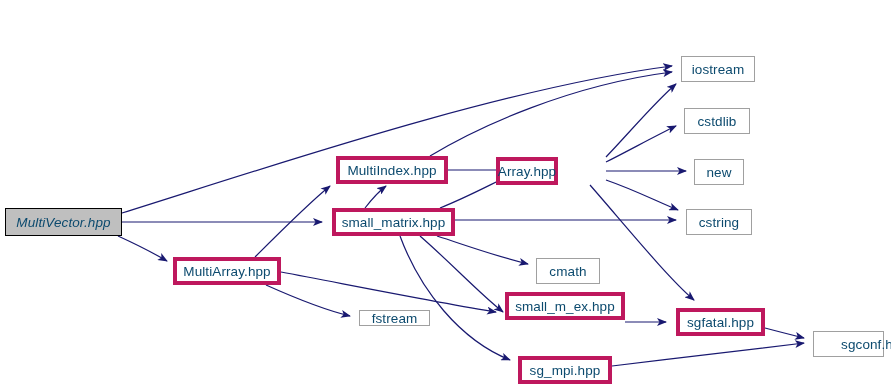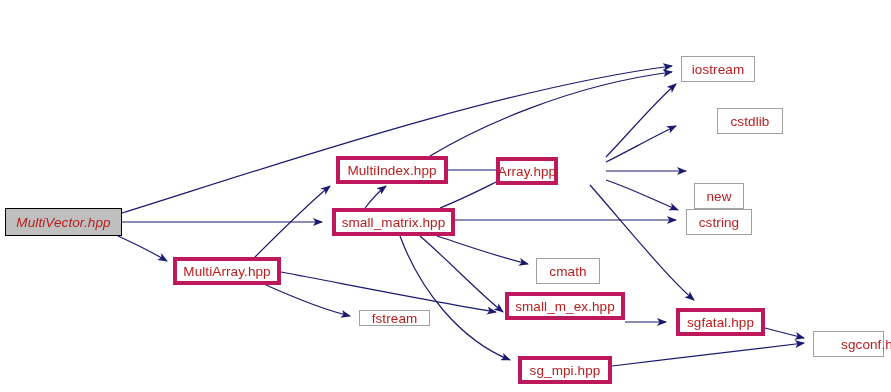--- a/index.html
+++ b/index.html
@@ -1,20 +1,20 @@
 <!DOCTYPE html>
 <html><head>
 <meta charset="utf-8">
 <style>
   html,body{margin:0;padding:0;background:#ffffff;}
   body{font-family:"Liberation Sans","DejaVu Sans",sans-serif;}
   #canvas{position:relative;width:891px;height:392px;background:#ffffff;overflow:hidden;}
   #edges{position:absolute;left:0;top:0;width:891px;height:392px;}
   .node{position:absolute;box-sizing:border-box;display:flex;align-items:center;justify-content:center;
-        background:#ffffff;white-space:nowrap;font-size:13.5px;color:#b91c1c;letter-spacing:0.1px;}
+        background:#ffffff;white-space:nowrap;font-size:13.5px;color:#0c4a6e;letter-spacing:0.1px;}
   .node.internal{border:4px solid #be185d;}
   .node.leaf{border:1px solid #a0a0a0;}
   .node.root{border:1px solid #000000;background:#bfbfbf;}
 </style>
 </head>
 <body>
 
 <div id="canvas">
   <svg id="edges" viewBox="0 0 891 392">
     <defs>
@@ -68,24 +68,24 @@
       </div>
       <div class="node internal" style="left: 518px; top: 356px; width: 94px; height: 28px;">
         <span>sg_mpi.hpp</span>
       </div>
       <div class="node internal" style="left: 676px; top: 308px; width: 89px; height: 28px;">
         <span>sgfatal.hpp</span>
       </div>
       <div class="node leaf" style="left: 681px; top: 56px; width: 74px; height: 26px;">
         <span>iostream</span>
       </div>
-      <div class="node leaf" style="left: 684px; top: 108px; width: 66px; height: 26px; margin-left: 33px;">
+      <div class="node leaf" style="left: 684px; top: 108px; width: 66px; height: 26px;">
         <span>cstdlib</span>
       </div>
-      <div class="node leaf" style="left: 694px; top: 159px; width: 50px; height: 26px; margin-top: 24px;">
+      <div class="node leaf" style="left: 694px; top: 159px; width: 50px; height: 26px;">
         <span>new</span>
       </div>
       <div class="node leaf" style="left: 686px; top: 209px; width: 66px; height: 26px;">
         <span>cstring</span>
       </div>
       <div class="node leaf" style="left: 536px; top: 258px; width: 64px; height: 26px;">
         <span>cmath</span>
       </div>
       <div class="node leaf" style="left: 359px; top: 310px; width: 71px; height: 16px;">
         <span>fstream</span>

